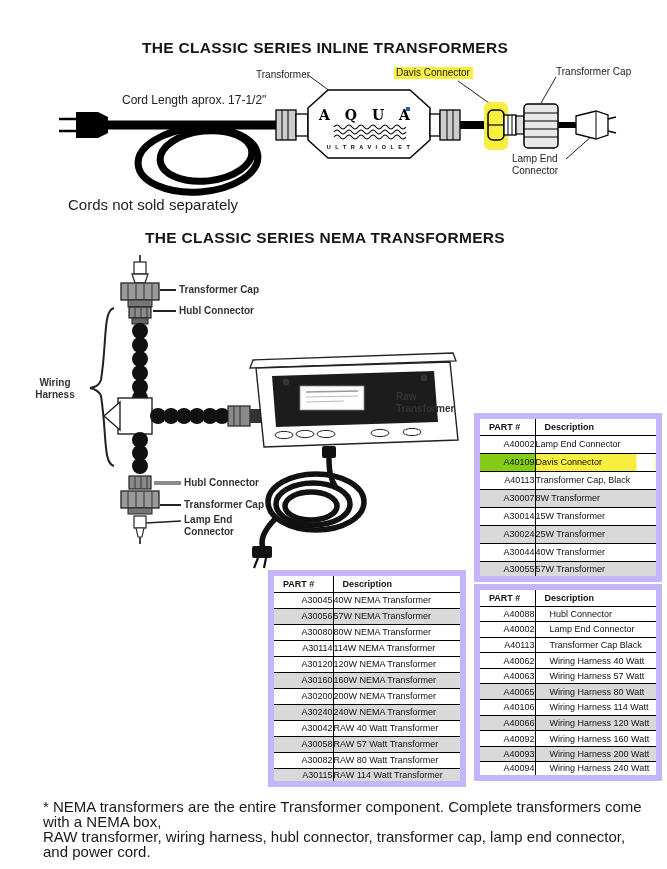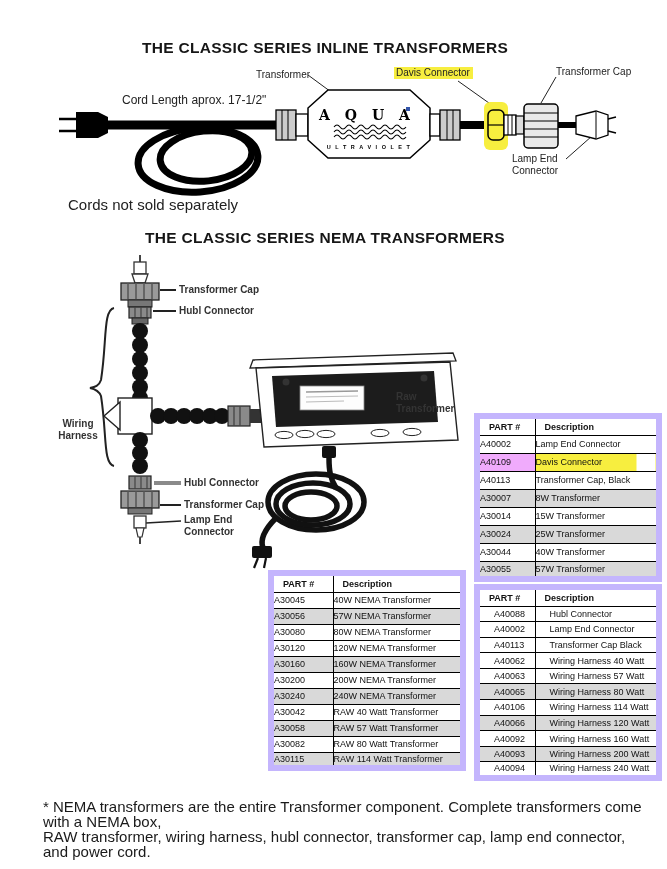--- a/index.html
+++ b/index.html
@@ -13,24 +13,24 @@
   .blabel { font-size:10px; font-weight:bold; white-space:nowrap; color:#333; }
   .blabel2 { font-size:10px; font-weight:bold; line-height:12px; color:#333; }
   .note { font-size:15px; color:#222; }
   .cordlen { font-size:12px; color:#222; }
   .hl { background:#f7ee3f; padding:0 3px 1px 2px; }
   .footnote { font-size:15px; line-height:15px; color:#1a1a1a; }
 
   table.parts { border-collapse:collapse; position:absolute; border:6px solid #c4b5fd; background:#fff; table-layout:fixed; }
   .parts th, .parts td { border:1px solid #000; font-size:9px; overflow:hidden; white-space:nowrap; }
   .parts th { font-weight:bold; text-align:left; padding-left:9px; height:19px; }
-  .parts td.part-cell { text-align:left;margin-left:17px; }
+  .parts td.part-cell { text-align:right;margin-left:17px; }
   .parts td.desc-cell { }
   tr.shaded td { background:#d9d9d9; }
-  tr.highlight td.part-cell { background:#f0abfc; }
+  tr.highlight td.part-cell { background:#84cc16; }
   tr.highlight td.desc-cell { background:linear-gradient(90deg,#f7ee3f 0 84%, #fff 84%); }
   table.t-inline td { height:18px; }
   table.t-nema td { height:16px; }
   table.t-harness td { height:15.6px;padding-left:14px; }
   col.c-part-m { width:62px; } col.c-desc-m { width:130px; }
   col.c-part-r { width:58px; } col.c-desc-r { width:124px; }
   svg { display:block; }
 </style>
 </head>
 <body>
@@ -245,21 +245,21 @@
 
     <g>
       <rect x="134" y="266" width="12" height="12" fill="#fff" stroke="#333" stroke-width="1.3"></rect>
       <polygon points="136,278 144,278 142,287 138,287" fill="#fff" stroke="#333" stroke-width="1.2"></polygon>
       <line x1="140" y1="287" x2="140" y2="294" stroke="#444" stroke-width="2"></line>
     </g>
   </svg>
 
   <span class="abs blabel" style="left:179px;top:284px;">Transformer Cap</span>
   <span class="abs blabel" style="left:179px;top:305px;">Hubl Connector</span>
-  <div class="abs blabel2" style="left:54px;top:377px;width:48px;text-align:center;margin-top:41px;">
+  <div class="abs blabel2" style="left:31px;top:377px;width:48px;text-align:center;">
     <div>Wiring</div>
     <div>Harness</div>
   </div>
   <div class="abs blabel2" style="left:396px;top:391px;">
     <div>Raw</div>
     <div>Transformer</div>
   </div>
   <span class="abs blabel" style="left:184px;top:477px;">Hubl Connector</span>
   <span class="abs blabel" style="left:184px;top:499px;">Transformer Cap</span>
   <div class="abs blabel2" style="left:184px;top:514px;">
@@ -391,20 +391,24 @@
         </tr>
         <tr class="shaded">
           <td class="part-cell">A30056</td>
           <td class="desc-cell">57W NEMA Transformer</td>
         </tr>
         <tr>
           <td class="part-cell">A30080</td>
           <td class="desc-cell">80W NEMA Transformer</td>
         </tr>
         <tr>
+          <td class="part-cell">A30114</td>
+          <td class="desc-cell">114W NEMA Transformer</td>
+        </tr>
+        <tr>
           <td class="part-cell">A30120</td>
           <td class="desc-cell">120W NEMA Transformer</td>
         </tr>
         <tr class="shaded">
           <td class="part-cell">A30160</td>
           <td class="desc-cell">160W NEMA Transformer</td>
         </tr>
         <tr>
           <td class="part-cell">A30200</td>
           <td class="desc-cell">200W NEMA Transformer</td>

